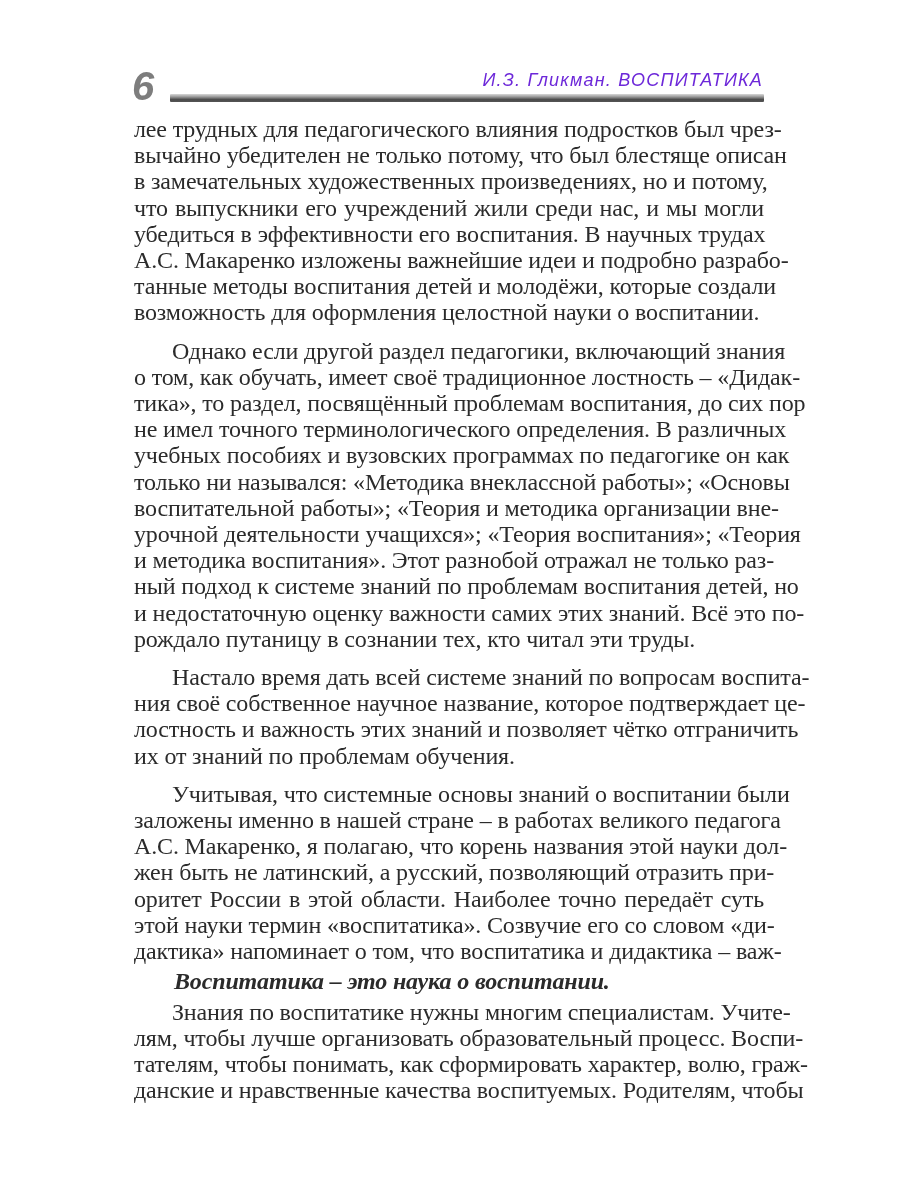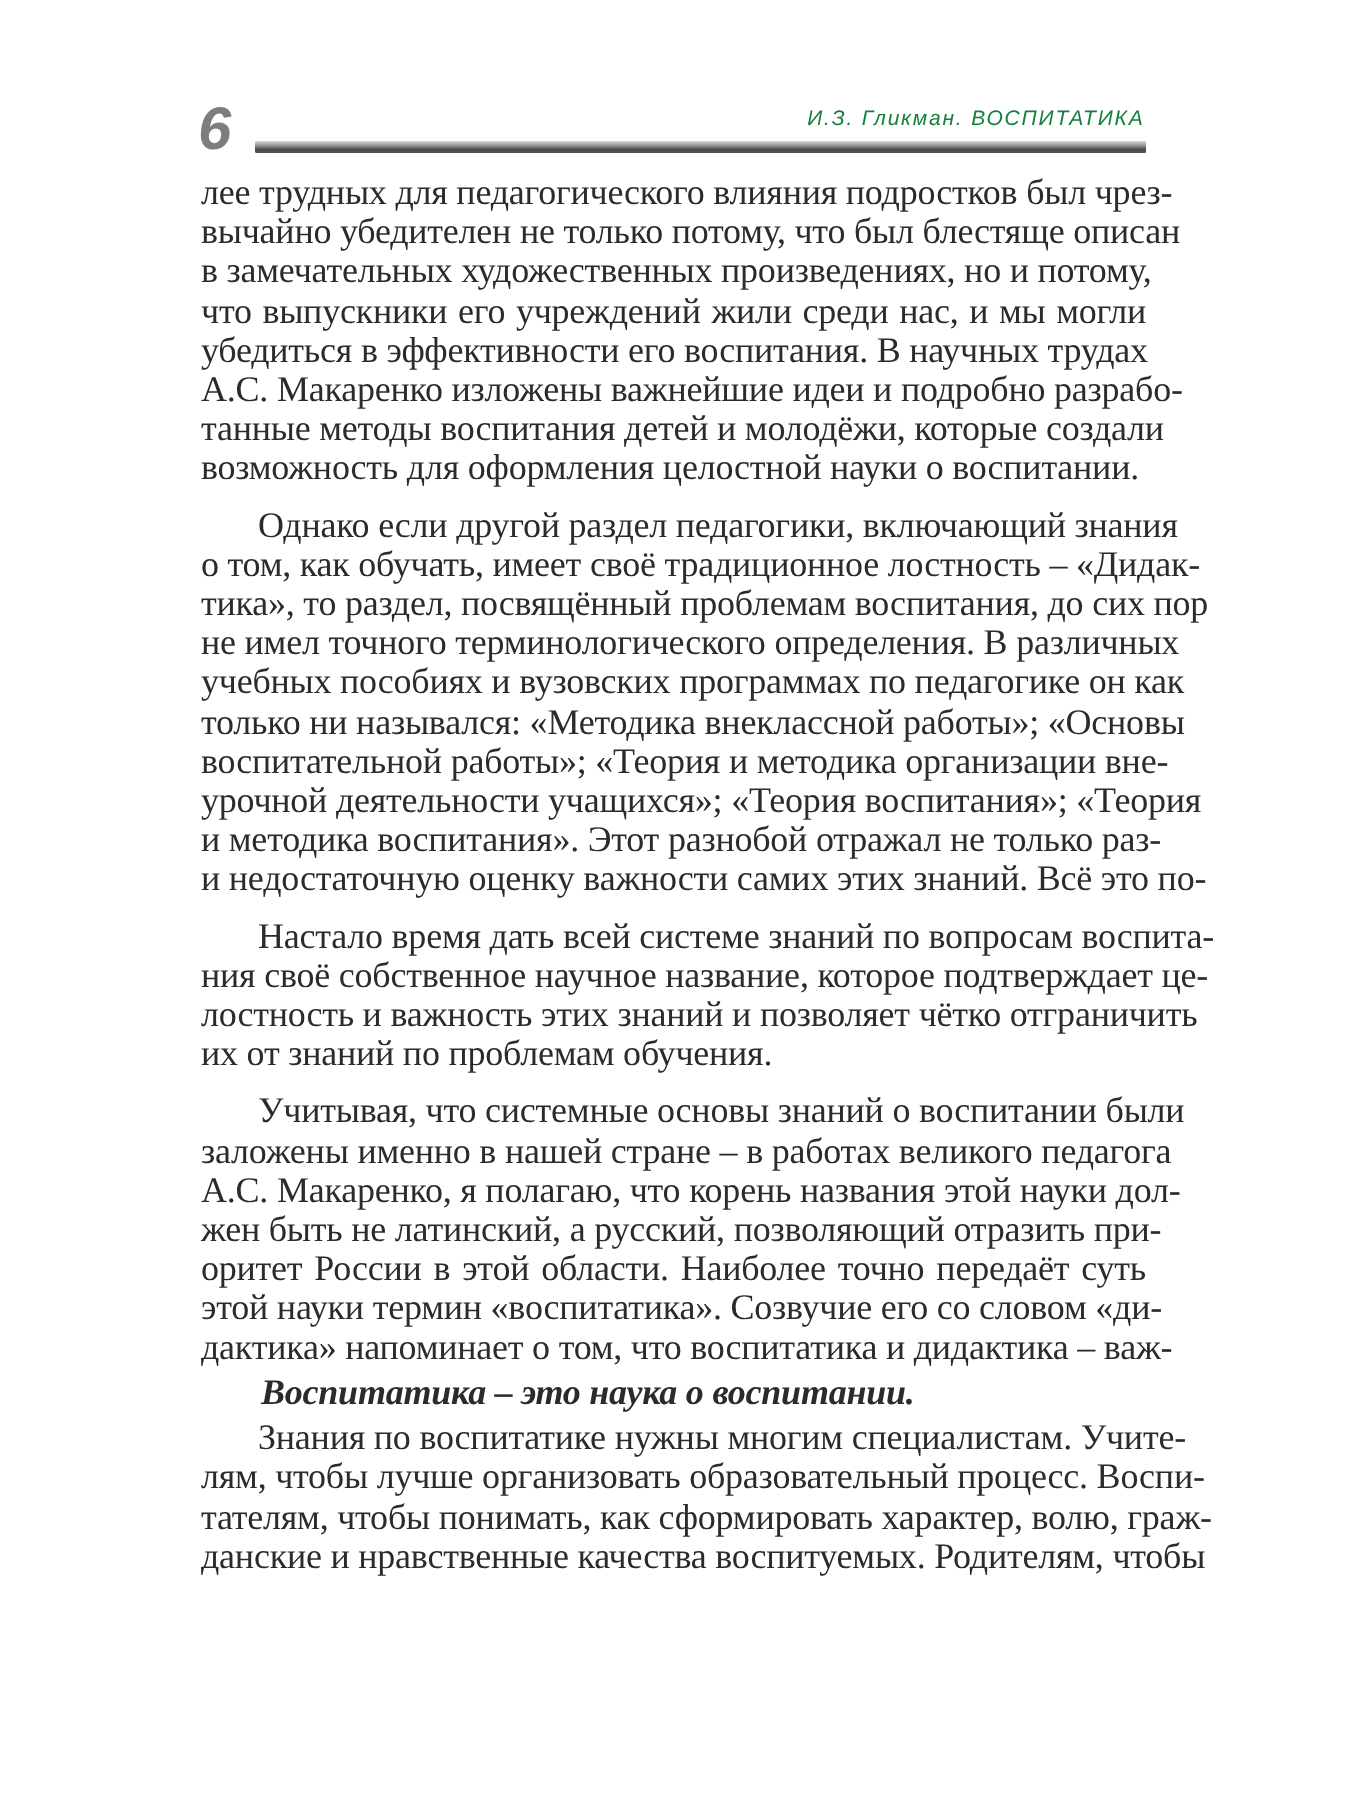--- a/index.html
+++ b/index.html
@@ -33,23 +33,23 @@
       line-height: 40px;
       color: #7d7d7d;
       letter-spacing: 0;
     }
     .running-title {
       position: absolute;
       right: 137px;
       top: 70px;
       font-family: "Liberation Sans", "DejaVu Sans", sans-serif;
       font-style: italic;
-      font-size: 14px;
+      font-size: 18px;
       letter-spacing: 1.2px;
-      color: #15803d;
+      color: #6d28d9;
       white-space: nowrap;
     }
     .header-rule {
       position: absolute;
       left: 170px;
       top: 94px;
       width: 594px;
       height: 8px;
       background: linear-gradient(to bottom, #d8d8d8 0%, #9a9a9a 35%, #4a4a4a 70%, #555555 100%);
       border-radius: 1px;
@@ -119,21 +119,23 @@
   <p class="para">
     <span class="line first-indent">Однако если другой раздел педагогики, включающий знания</span>
     <span class="line">о том, как обучать, имеет своё традиционное лостность – «Дидак-</span>
     <span class="line">тика», то раздел, посвящённый проблемам воспитания, до сих пор</span>
     <span class="line">не имел точного терминологического определения.  В различных</span>
     <span class="line">учебных пособиях и вузовских программах по педагогике он как</span>
     <span class="line">только ни назывался: «Методика внеклассной работы»; «Основы</span>
     <span class="line">воспитательной работы»; «Теория и методика организации вне-</span>
     <span class="line">урочной деятельности учащихся»; «Теория воспитания»; «Теория</span>
     <span class="line">и методика воспитания». Этот разнобой отражал не только раз-</span>
+    <span class="line">ный подход к системе знаний по проблемам воспитания детей, но</span>
     <span class="line">и недостаточную оценку важности самих этих знаний. Всё это по-</span>
+    <span class="line last">рождало путаницу в сознании тех, кто читал эти труды.</span>
   </p>
 
   <p class="para">
     <span class="line first-indent">Настало время дать всей системе знаний по вопросам воспита-</span>
     <span class="line">ния своё собственное научное название, которое подтверждает це-</span>
     <span class="line">лостность и важность этих знаний и позволяет чётко отграничить</span>
     <span class="line last">их от знаний по проблемам обучения.</span>
   </p>
 
   <p class="para">

